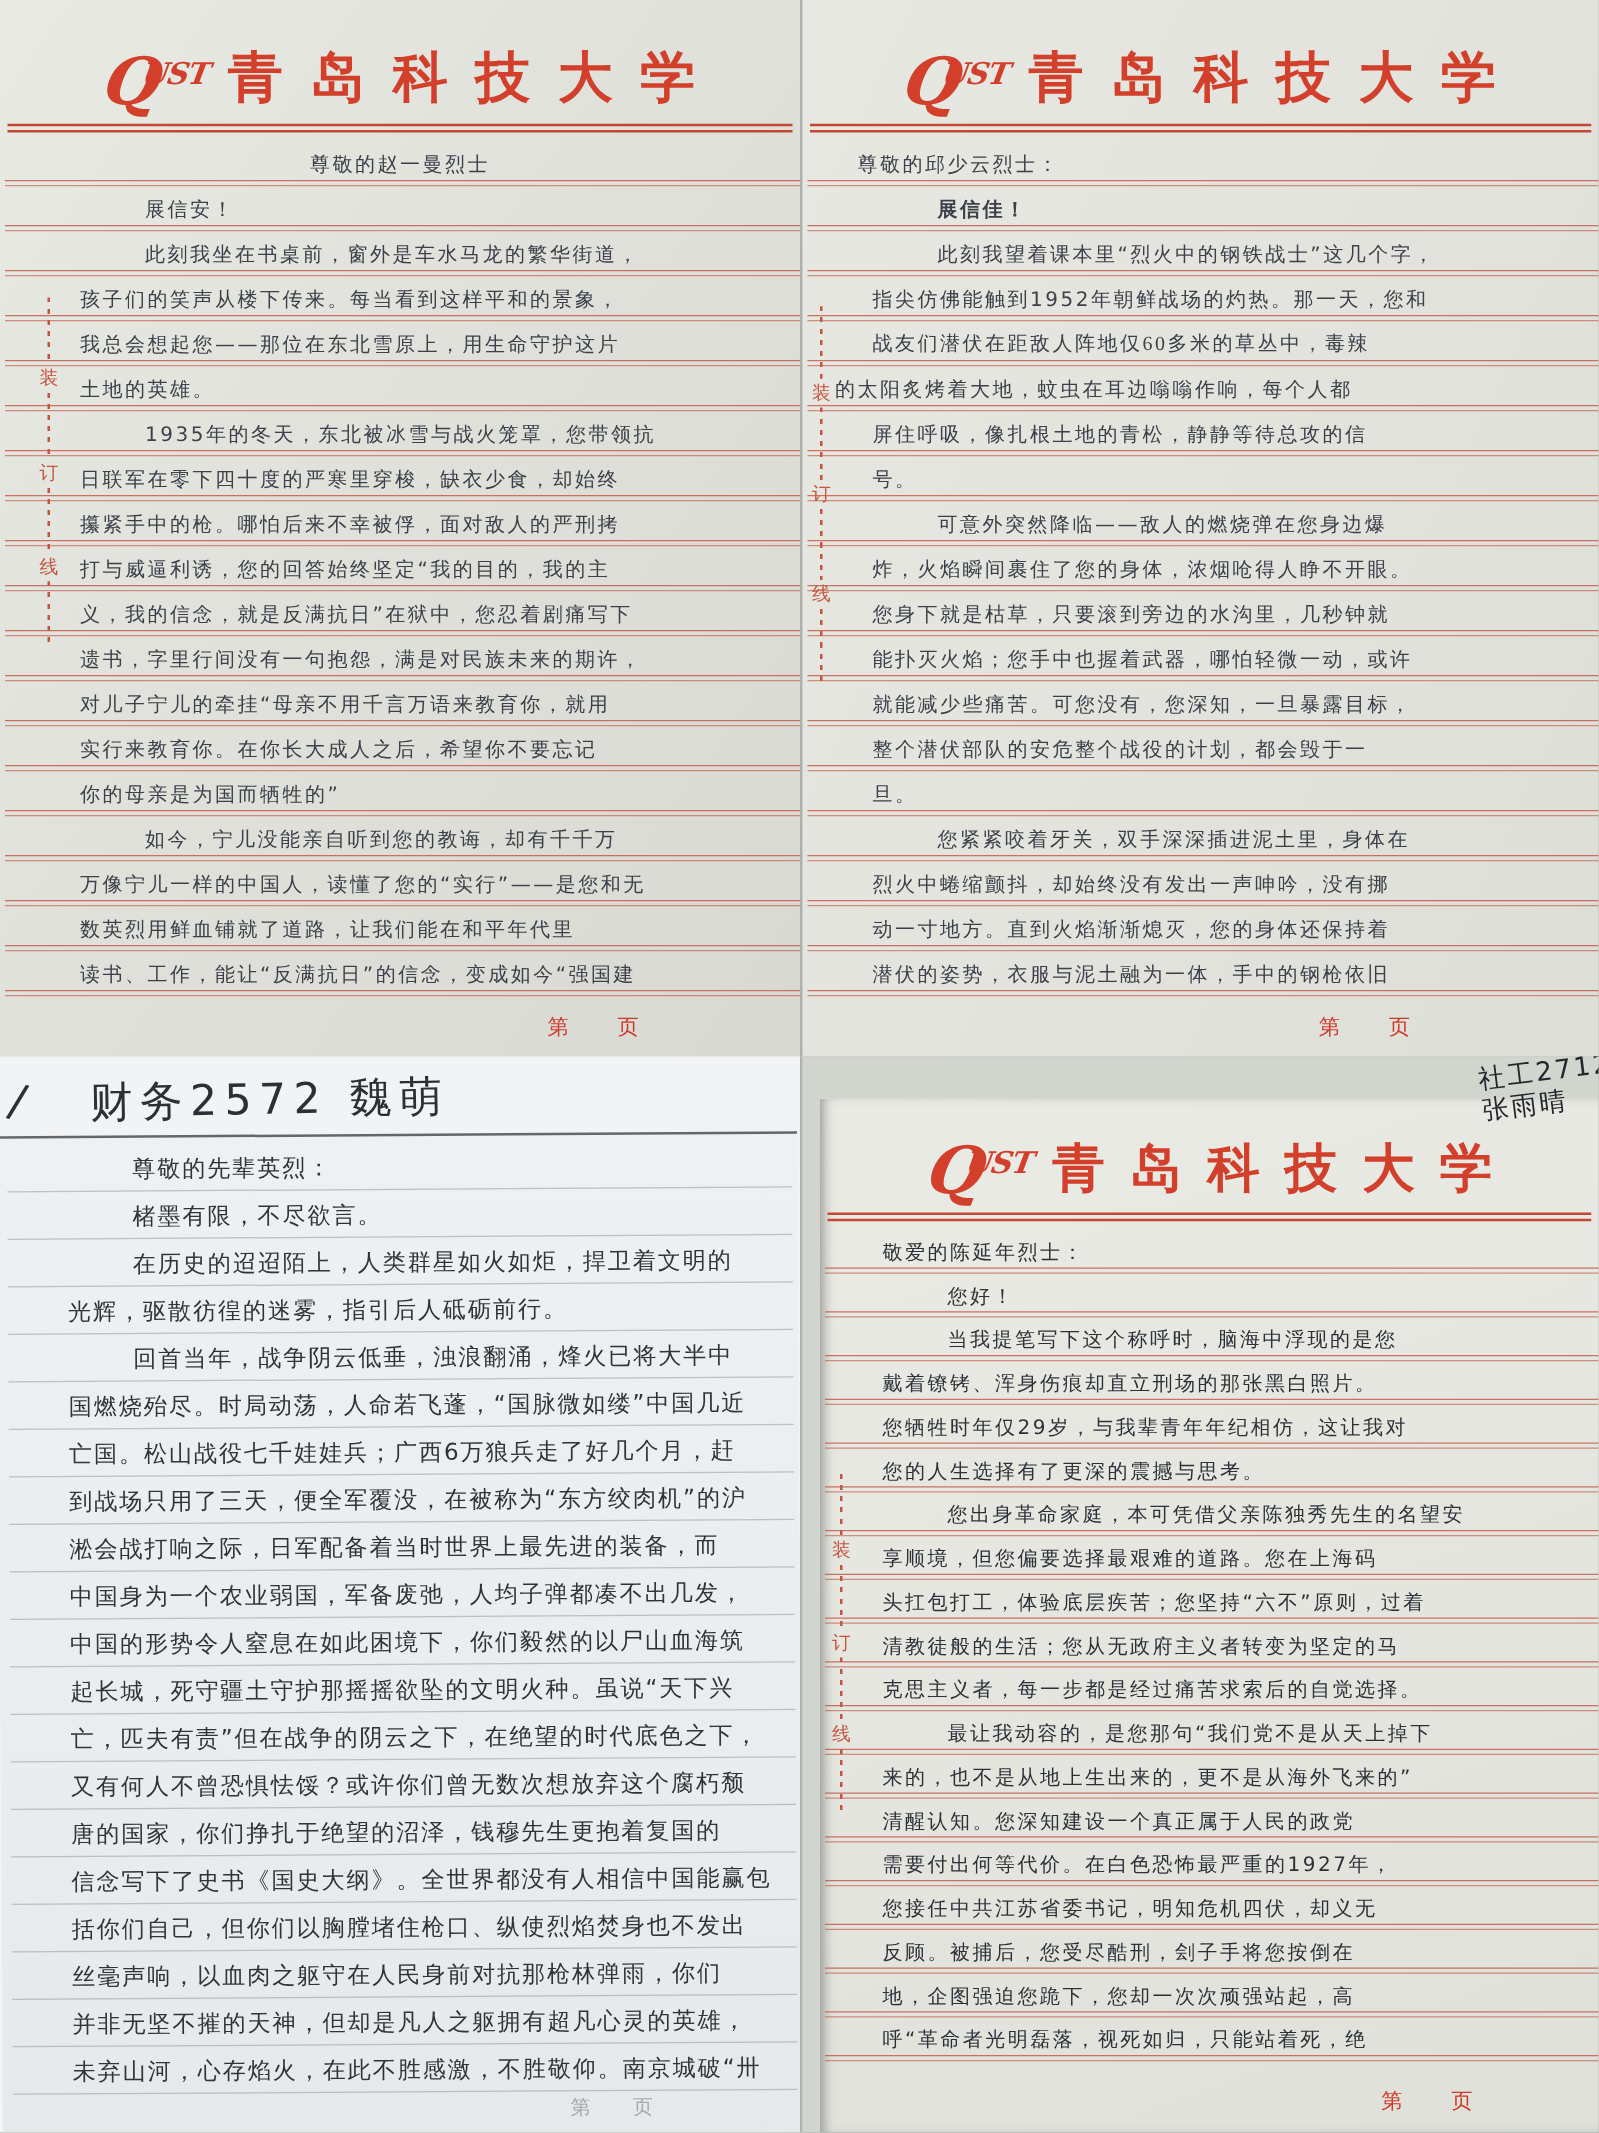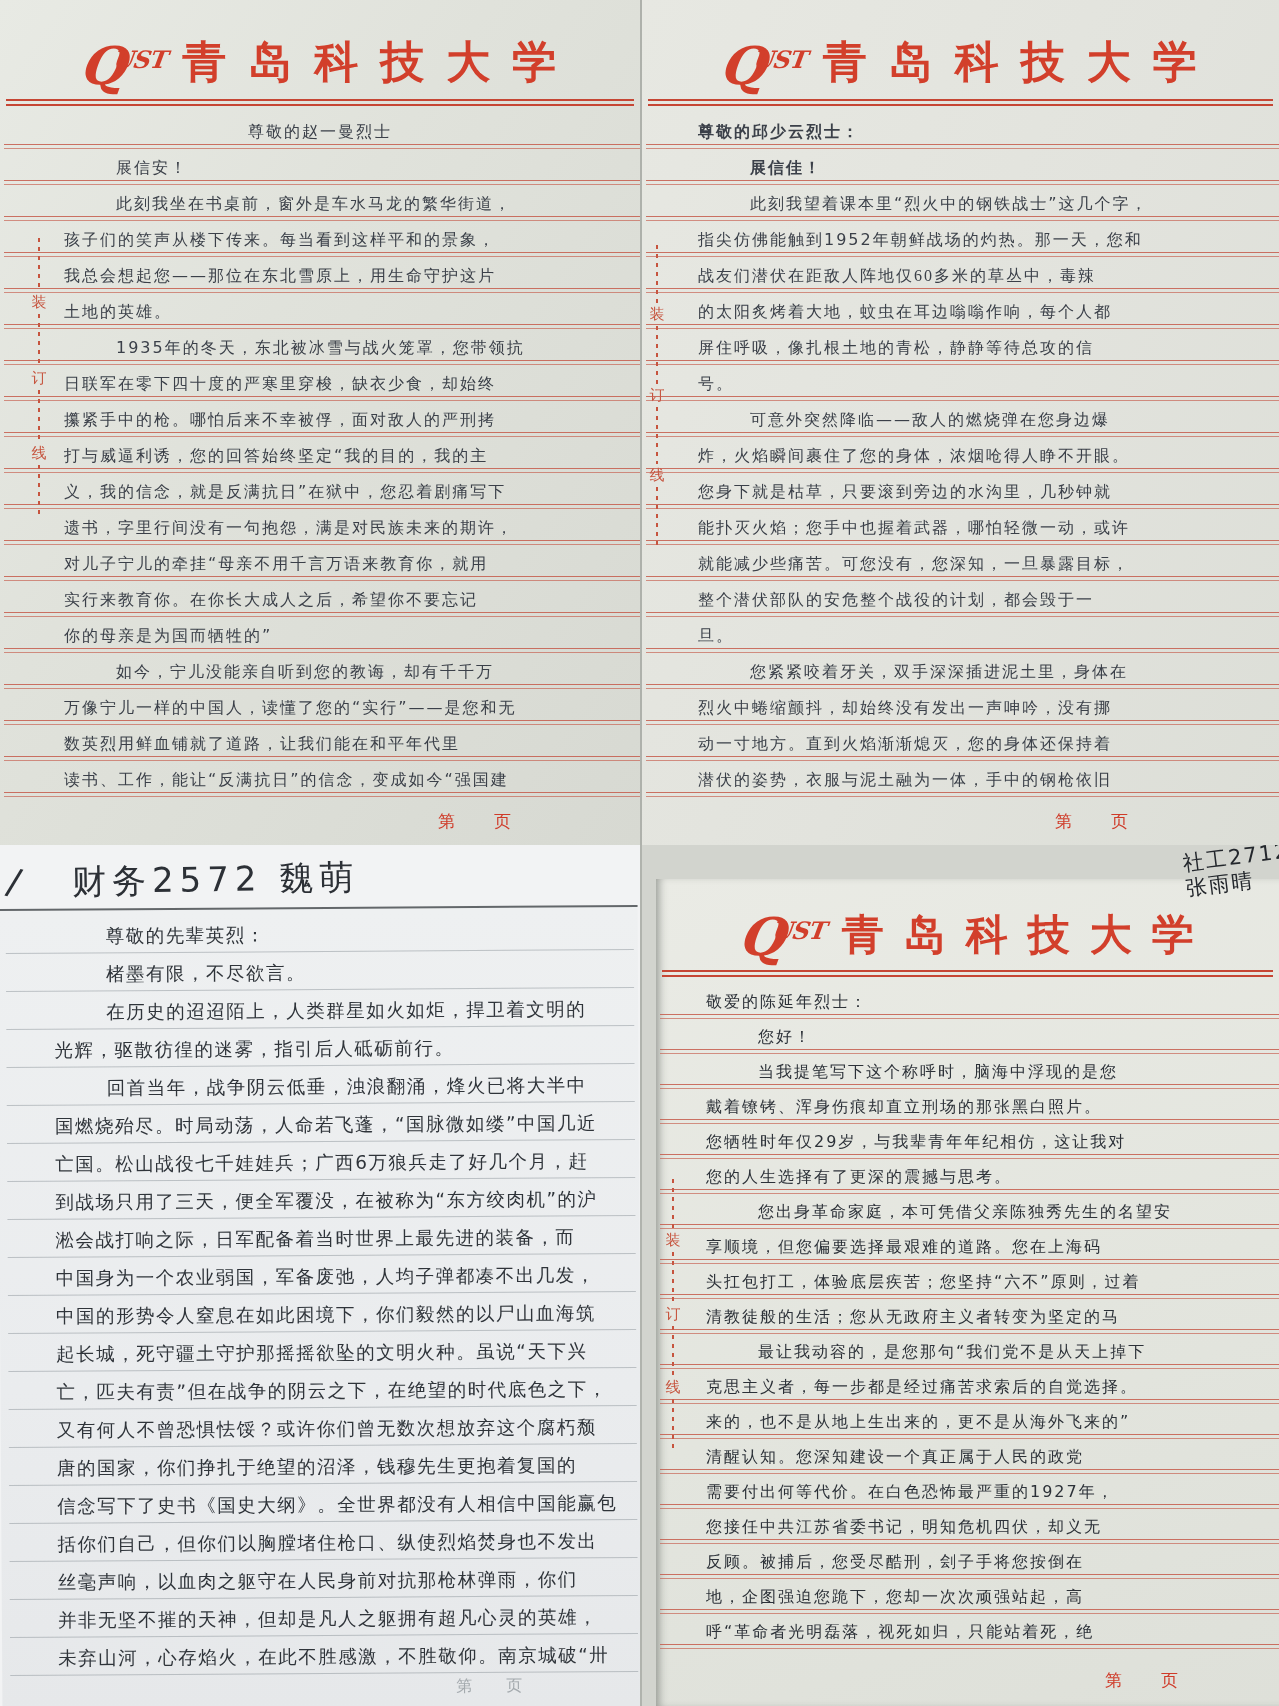--- a/index.html
+++ b/index.html
@@ -118,26 +118,26 @@
     <div class="binding" style="left:6px;top:245px;height:300px;">
       <span class="dash"></span>
       <span class="bchar">装</span>
       <span class="dash"></span>
       <span class="bchar">订</span>
       <span class="dash"></span>
       <span class="bchar">线</span>
       <span class="dash"></span>
     </div>
     <div class="lines">
-      <div class="line" style="padding-left:56px;font-weight:bold;">尊敬的邱少云烈士：</div>
+      <div class="line" style="padding-left:44px;">尊敬的邱少云烈士：</div>
       <div class="line ind" style="padding-left:56px;font-weight:bold;">展信佳！</div>
       <div class="line ind" style="padding-left:56px;">此刻我望着课本里“烈火中的钢铁战士”这几个字，</div>
       <div class="line" style="padding-left:56px;">指尖仿佛能触到1952年朝鲜战场的灼热。那一天，您和</div>
       <div class="line" style="padding-left:56px;font-family:Liberation Serif, serif;">战友们潜伏在距敌人阵地仅60多米的草丛中，毒辣</div>
-      <div class="line" style="padding-left:56px;">的太阳炙烤着大地，蚊虫在耳边嗡嗡作响，每个人都</div>
+      <div class="line" style="padding-left:26px;">的太阳炙烤着大地，蚊虫在耳边嗡嗡作响，每个人都</div>
       <div class="line" style="padding-left:56px;">屏住呼吸，像扎根土地的青松，静静等待总攻的信</div>
       <div class="line" style="padding-left:56px;">号。</div>
       <div class="line ind" style="padding-left:56px;">可意外突然降临——敌人的燃烧弹在您身边爆</div>
       <div class="line" style="padding-left:56px;">炸，火焰瞬间裹住了您的身体，浓烟呛得人睁不开眼。</div>
       <div class="line" style="padding-left:56px;">您身下就是枯草，只要滚到旁边的水沟里，几秒钟就</div>
       <div class="line" style="padding-left:56px;">能扑灭火焰；您手中也握着武器，哪怕轻微一动，或许</div>
       <div class="line" style="padding-left:56px;">就能减少些痛苦。可您没有，您深知，一旦暴露目标，</div>
       <div class="line" style="padding-left:56px;">整个潜伏部队的安危整个战役的计划，都会毁于一</div>
       <div class="line" style="padding-left:56px;">旦。</div>
       <div class="line ind" style="padding-left:56px;">您紧紧咬着牙关，双手深深插进泥土里，身体在</div>
@@ -206,22 +206,22 @@
         <div class="line">敬爱的陈延年烈士：</div>
         <div class="line ind">您好！</div>
         <div class="line ind">当我提笔写下这个称呼时，脑海中浮现的是您</div>
         <div class="line">戴着镣铐、浑身伤痕却直立刑场的那张黑白照片。</div>
         <div class="line">您牺牲时年仅29岁，与我辈青年年纪相仿，这让我对</div>
         <div class="line">您的人生选择有了更深的震撼与思考。</div>
         <div class="line ind">您出身革命家庭，本可凭借父亲陈独秀先生的名望安</div>
         <div class="line">享顺境，但您偏要选择最艰难的道路。您在上海码</div>
         <div class="line">头扛包打工，体验底层疾苦；您坚持“六不”原则，过着</div>
         <div class="line">清教徒般的生活；您从无政府主义者转变为坚定的马</div>
+        <div class="line">克思主义者，每一步都是经过痛苦求索后的自觉选择。</div>
         <div class="line ind">最让我动容的，是您那句“我们党不是从天上掉下</div>
-        <div class="line">克思主义者，每一步都是经过痛苦求索后的自觉选择。</div>
         <div class="line">来的，也不是从地上生出来的，更不是从海外飞来的”</div>
         <div class="line">清醒认知。您深知建设一个真正属于人民的政党</div>
         <div class="line">需要付出何等代价。在白色恐怖最严重的1927年，</div>
         <div class="line">您接任中共江苏省委书记，明知危机四伏，却义无</div>
         <div class="line">反顾。被捕后，您受尽酷刑，刽子手将您按倒在</div>
         <div class="line">地，企图强迫您跪下，您却一次次顽强站起，高</div>
         <div class="line">呼“革命者光明磊落，视死如归，只能站着死，绝</div>
       </div>
       <div class="pfoot" style="right:100px;bottom:14px;">
         <span>第</span><span class="gap"></span><span>页</span>

